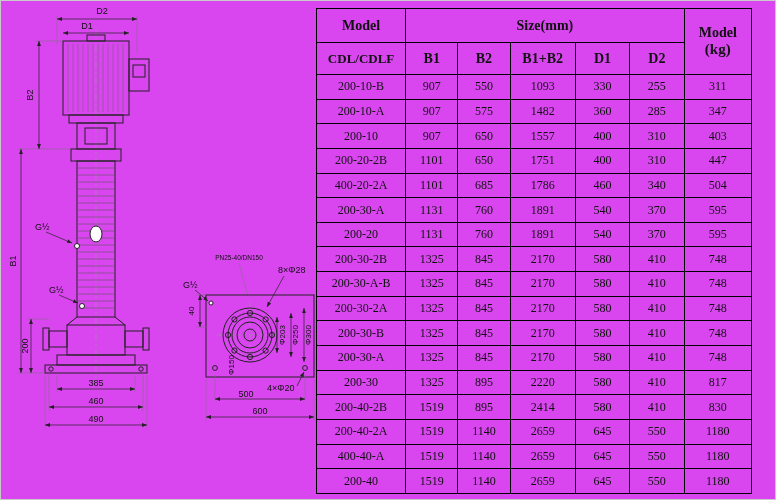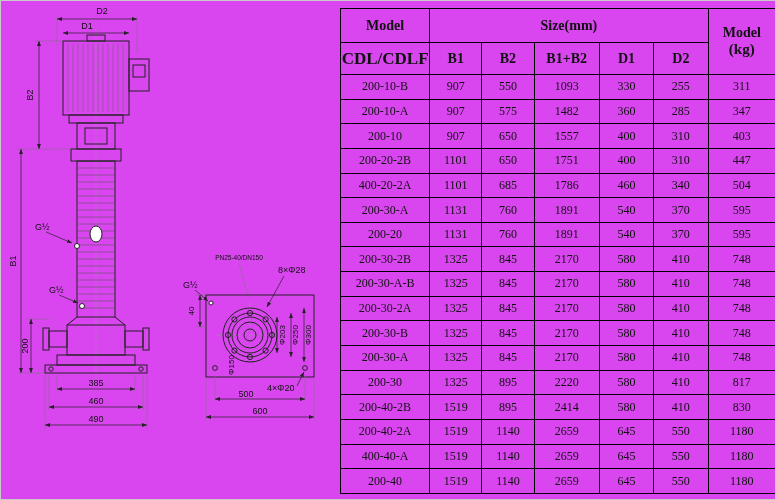--- a/index.html
+++ b/index.html
@@ -15,27 +15,27 @@
   .fin  { stroke:#666; stroke-width:0.5; fill:none; }
   .stage{ stroke:#555; stroke-width:0.55; fill:none; }
   .dim  { stroke:#222; stroke-width:0.7; fill:none; }
   .ext  { stroke:#777; stroke-width:0.5; fill:none; }
   .cl   { stroke:#999; stroke-width:0.5; fill:none; stroke-dasharray:8 3 2 3; }
   .drawing text { font-family:"Liberation Sans", sans-serif; font-size:9px; fill:#111; }
   .drawing text.t8 { font-size:8px; }
   .drawing text.t65 { font-size:6.5px; }
 
   
-  .table-wrap { position:absolute; left:339px; top:7px; width:436px; height:486px; }
+  .table-wrap { position:absolute; left:315px; top:7px; width:436px; height:486px; }
   table.spec { width:100%; height:100%; border-collapse:collapse; table-layout:fixed; }
   .spec th, .spec td { border:1px solid #000; text-align:center; vertical-align:middle; color:#111; overflow:hidden; padding:0; }
   .spec thead tr.r1 { height:34px; }
   .spec thead tr.r2 { height:32px; }
   .spec th { font-size:14px; font-weight:bold; }
-  .spec th.sub { font-size:17px; }
+  .spec th.sub { font-size:13px; }
   .spec th .kg { font-size:15px; }
   .spec td { font-size:12px; }
 </style>
 </head>
 <body>
 
 <div class="sheet">
 
   <div class="drawing">
     <svg viewBox="0 0 334 500">

